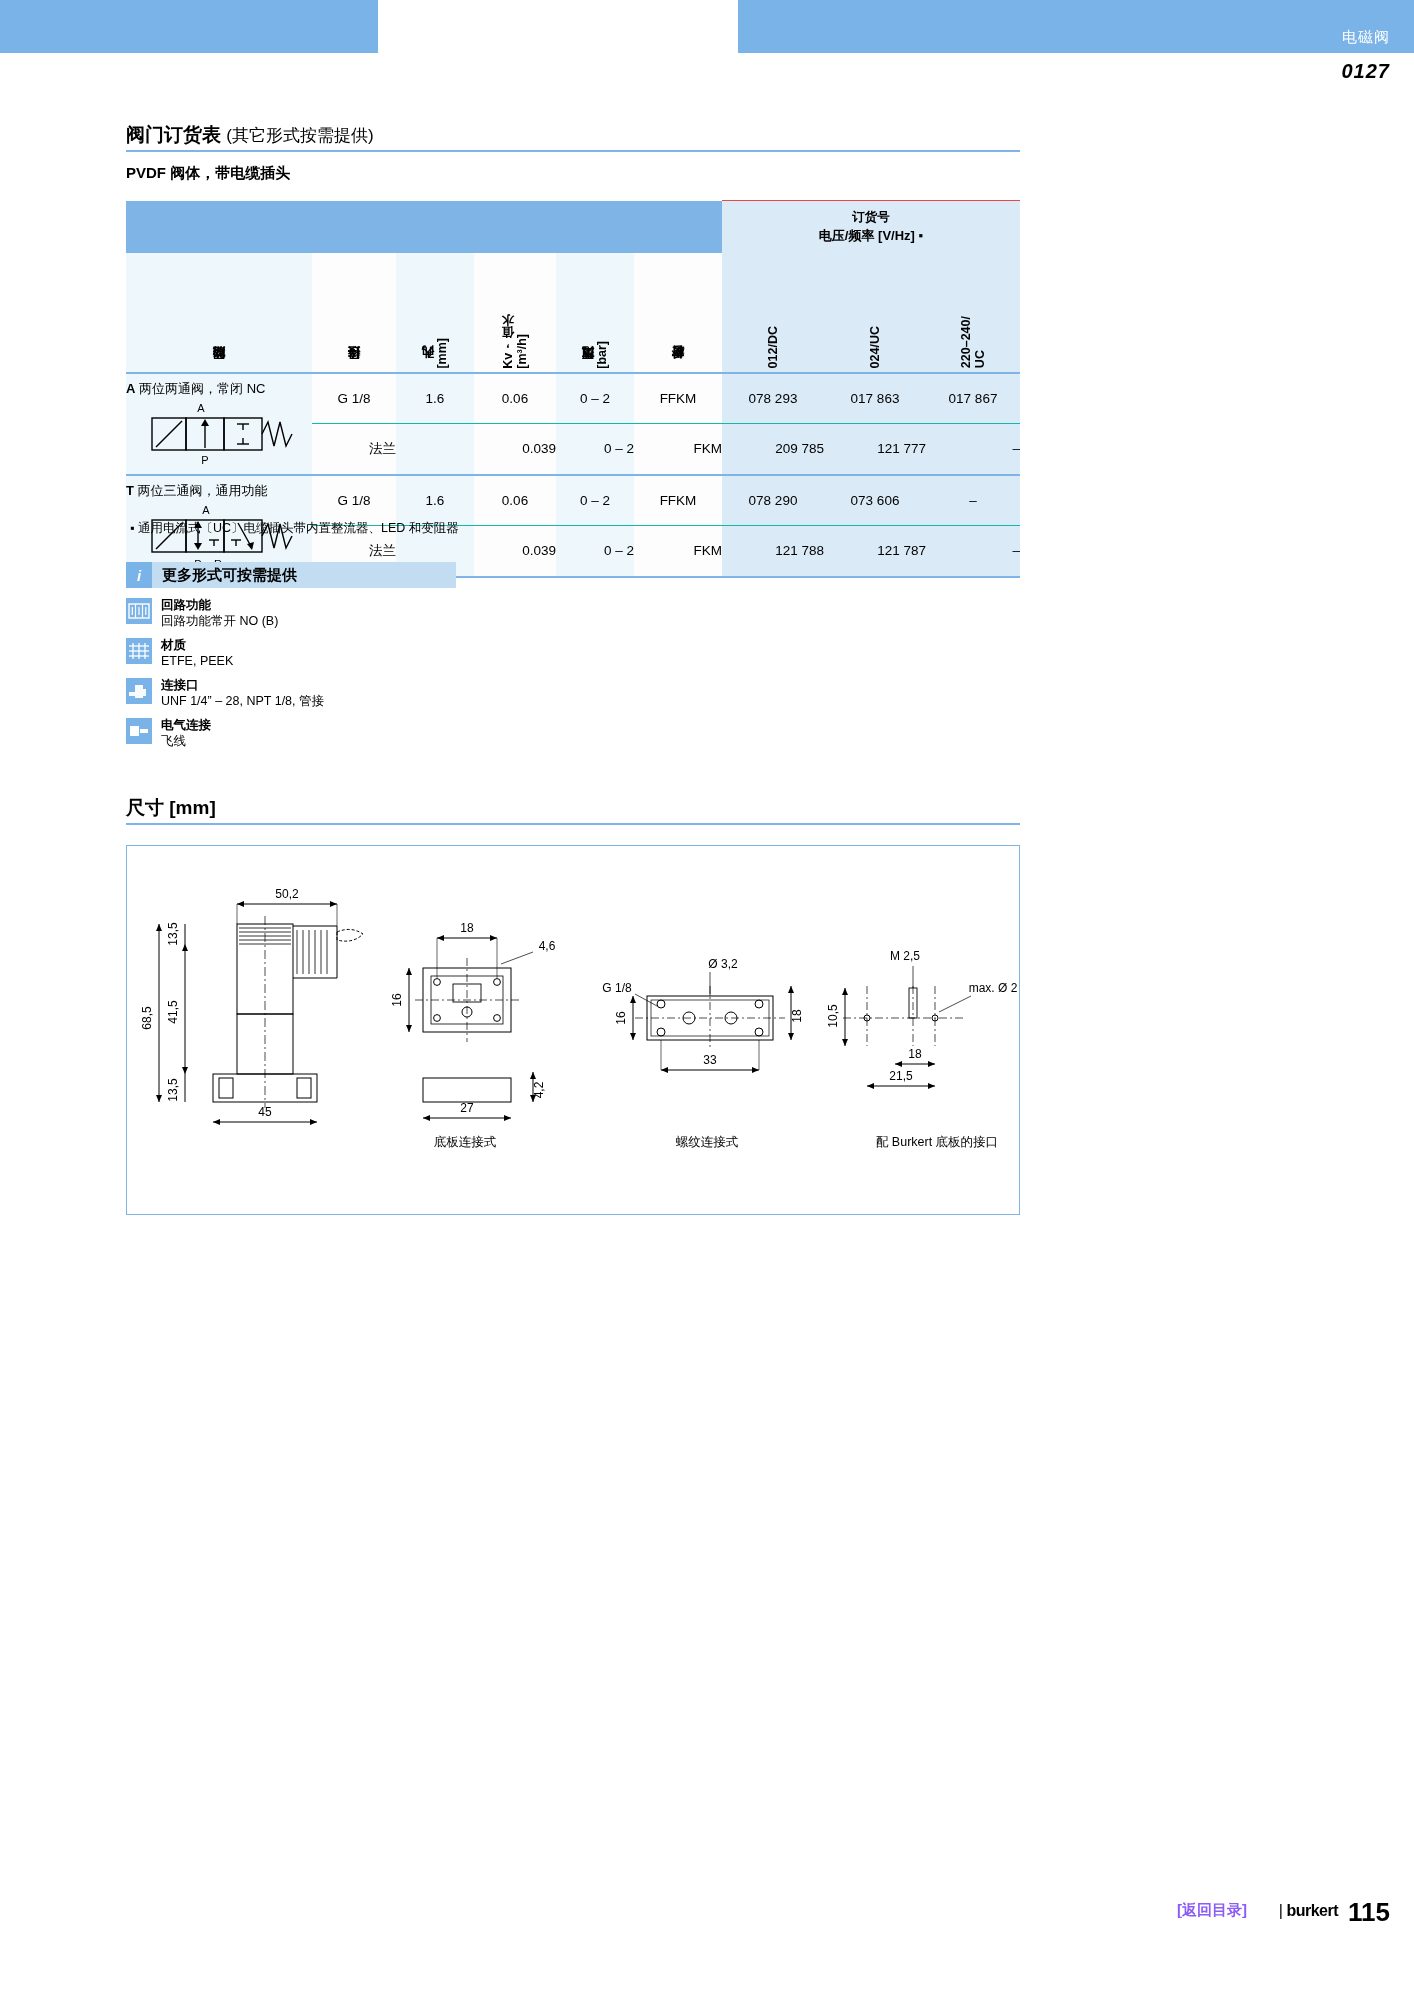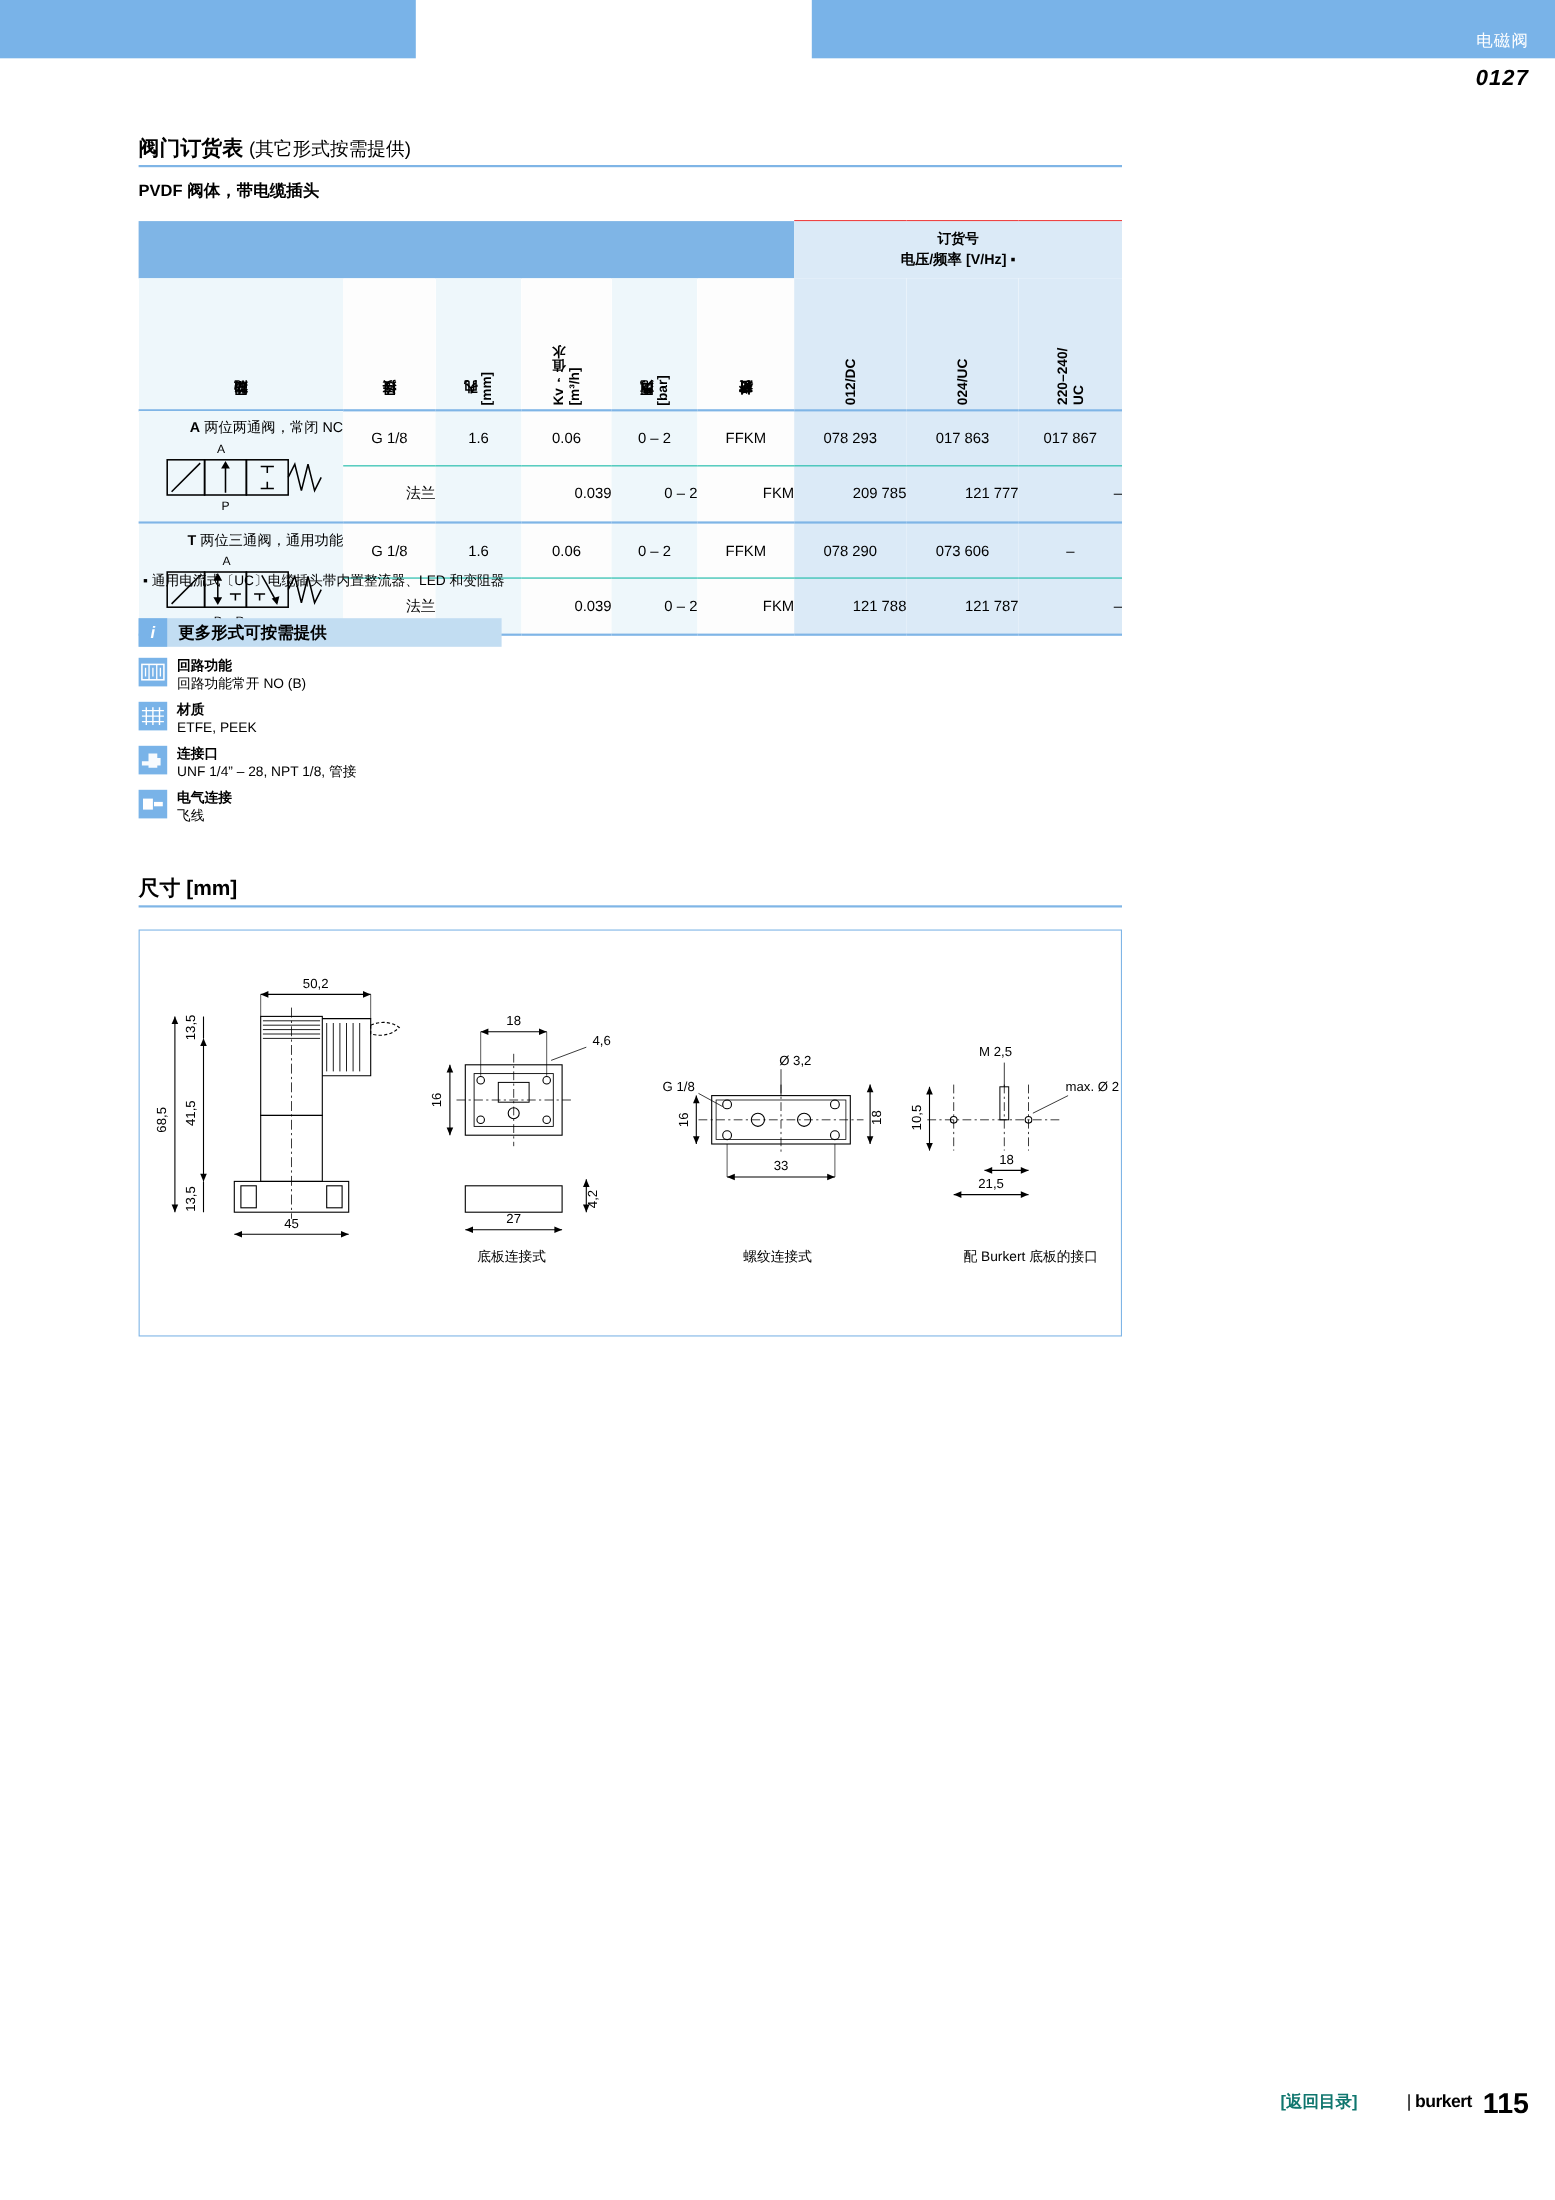--- a/index.html
+++ b/index.html
@@ -76,21 +76,21 @@
     background:#dbeaf7;
     border-left:3px solid #7fb5e6; border-right:0;
   }
   .order-head .sub { font-size:13px; }
 
   .rowline td { border-top:2px solid #7fb5e6; }
   .thin td { border-top:1px solid #14b8a6;text-align:right; }
 
   .dcell { text-align:center; height:48px; font-size:13.5px; }
   .fcell {
-    text-align:right; padding-left:7px; vertical-align:top;
+    text-align:left; padding-left:7px; vertical-align:top;
     font-size:13px; position:relative;
   }
   .fn-label { font-weight:normal; padding-top:6px; display:block; }
   .fn-label b { font-weight:bold; }
   .sym { margin-top:2px; }
 
   .ob-left { border-left:3px solid #7fb5e6; }
   .tbl-border-l { border-left:2px solid #7fb5e6; }
   .tbl-border-r { border-right:2px solid #7fb5e6; }
 
@@ -126,22 +126,22 @@
   .dimbox {
     position:absolute; left:126px; top:845px; width:894px; height:370px;
     border:1px solid #7fb5e6; background:#fff;
   }
   .dimcap {
     position:absolute; font-size:12.5px; text-align:center;
   }
 
   
   .foot-link {
-    position:absolute; right:180px; bottom:80px;
-    color:#0f766e; font-size:15px; font-weight:bold;
+    position:absolute; right:167px; bottom:80px;
+    color:#8b5cf6; font-size:15px; font-weight:bold;
   }
   .foot-brand {
     position:absolute; right:76px; bottom:80px;
     font-size:16px; font-weight:bold; letter-spacing:-0.5px;
   }
   .foot-brand .tick { color:#000; font-weight:normal; }
   .foot-page {
     position:absolute; right:24px; bottom:72px;
     font-size:26px; font-weight:bold;
   }

